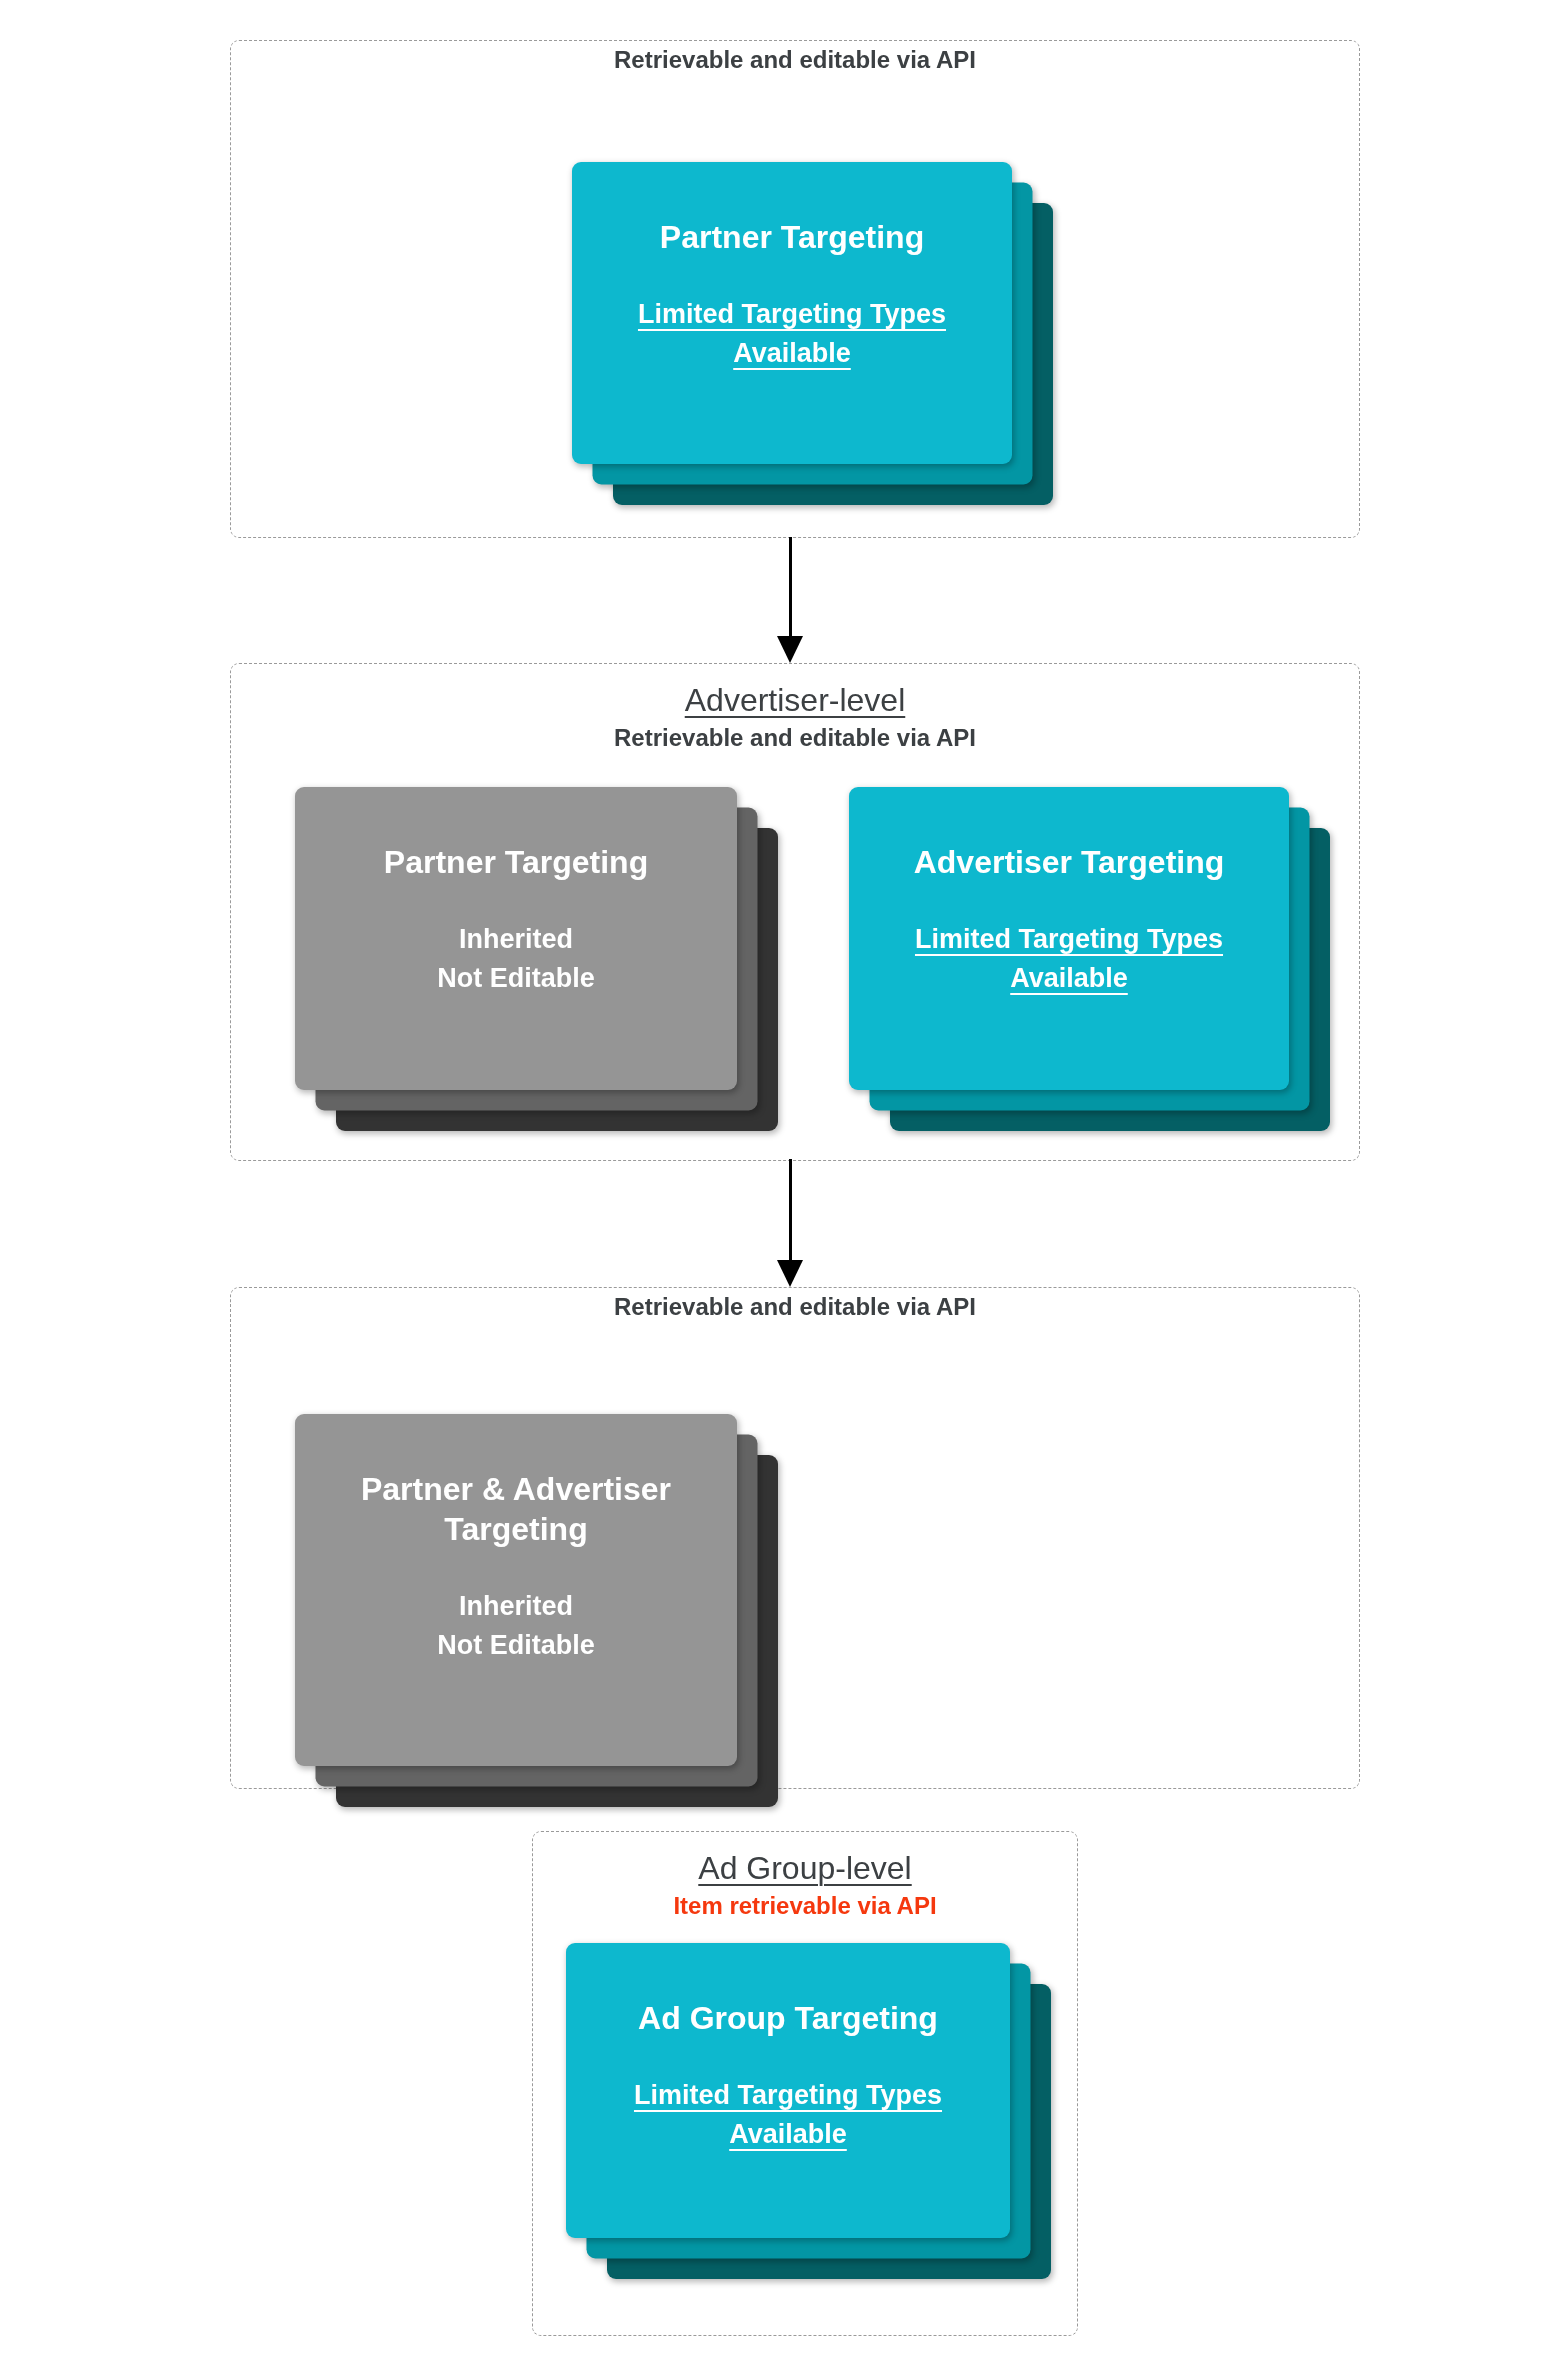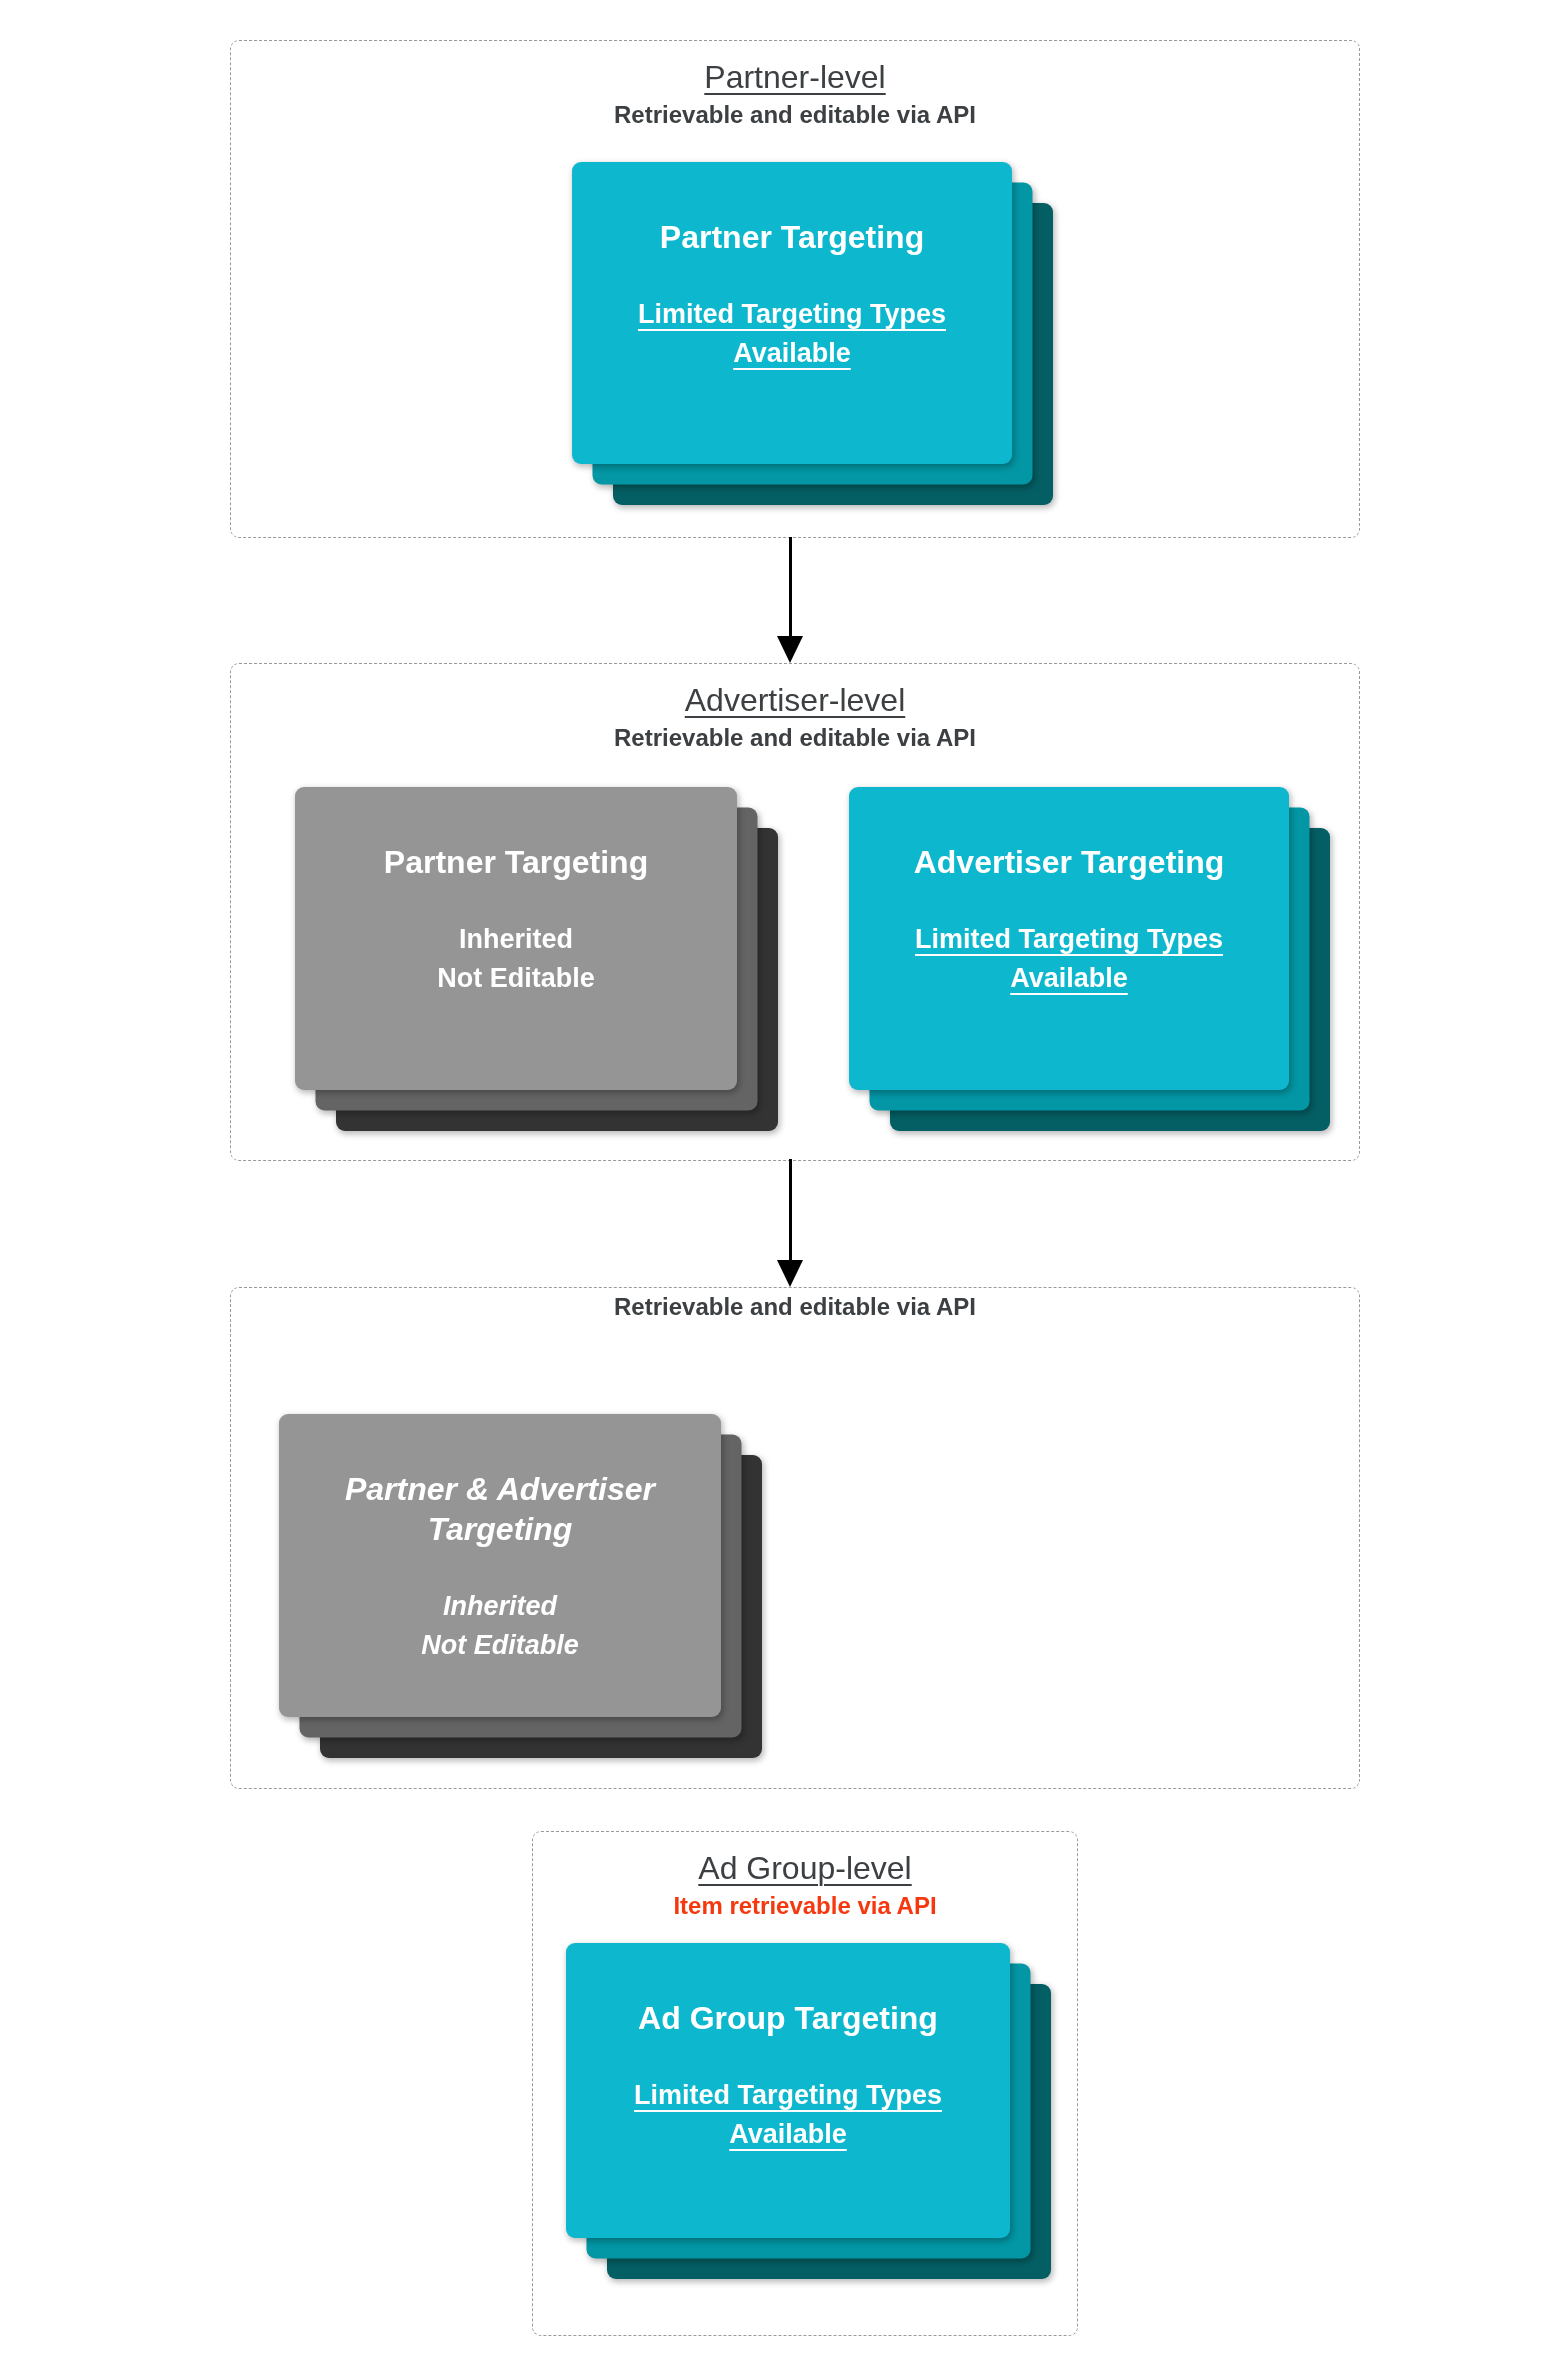--- a/index.html
+++ b/index.html
@@ -108,21 +108,20 @@
     border-right: 13.4px solid transparent;
     border-top: 27px solid var(--arrow, #000000);
   }
 </style>
 </head>
 <body>
 
 <div class="page">
 
   <section class="panel" id="s1">
-    <h2 class="sec-title">Partner-level</h2>
     <h3 class="sec-subtitle">Retrievable and editable via API</h3>
     <div class="stack cyan" style="left:341px; top:121px; width:440px; height:302px;">
       <div class="layer back"></div>
       <div class="layer mid"></div>
       <div class="card">
         <div class="card-title">Partner Targeting</div>
         <div class="card-body u">Limited Targeting Types Available</div>
       </div>
     </div>
   </section>
@@ -156,21 +155,21 @@
     </div>
   </section>
 
   <div class="arrow" id="arrow2">
     <div class="shaft"></div>
     <div class="head"></div>
   </div>
 
   <section class="panel" id="s3">
     <h3 class="sec-subtitle">Retrievable and editable via API</h3>
-    <div class="stack gray" style="left:48px; top:126px; width:442px; height:303px;font-style:italic;">
+    <div class="stack gray" style="left:64px; top:126px; width:442px; height:352px;">
       <div class="layer back"></div>
       <div class="layer mid"></div>
       <div class="card">
         <div class="card-title">Partner &amp; Advertiser Targeting</div>
         <div class="card-body">
           <div>Inherited</div>
           <div>Not Editable</div>
         </div>
       </div>
     </div>

